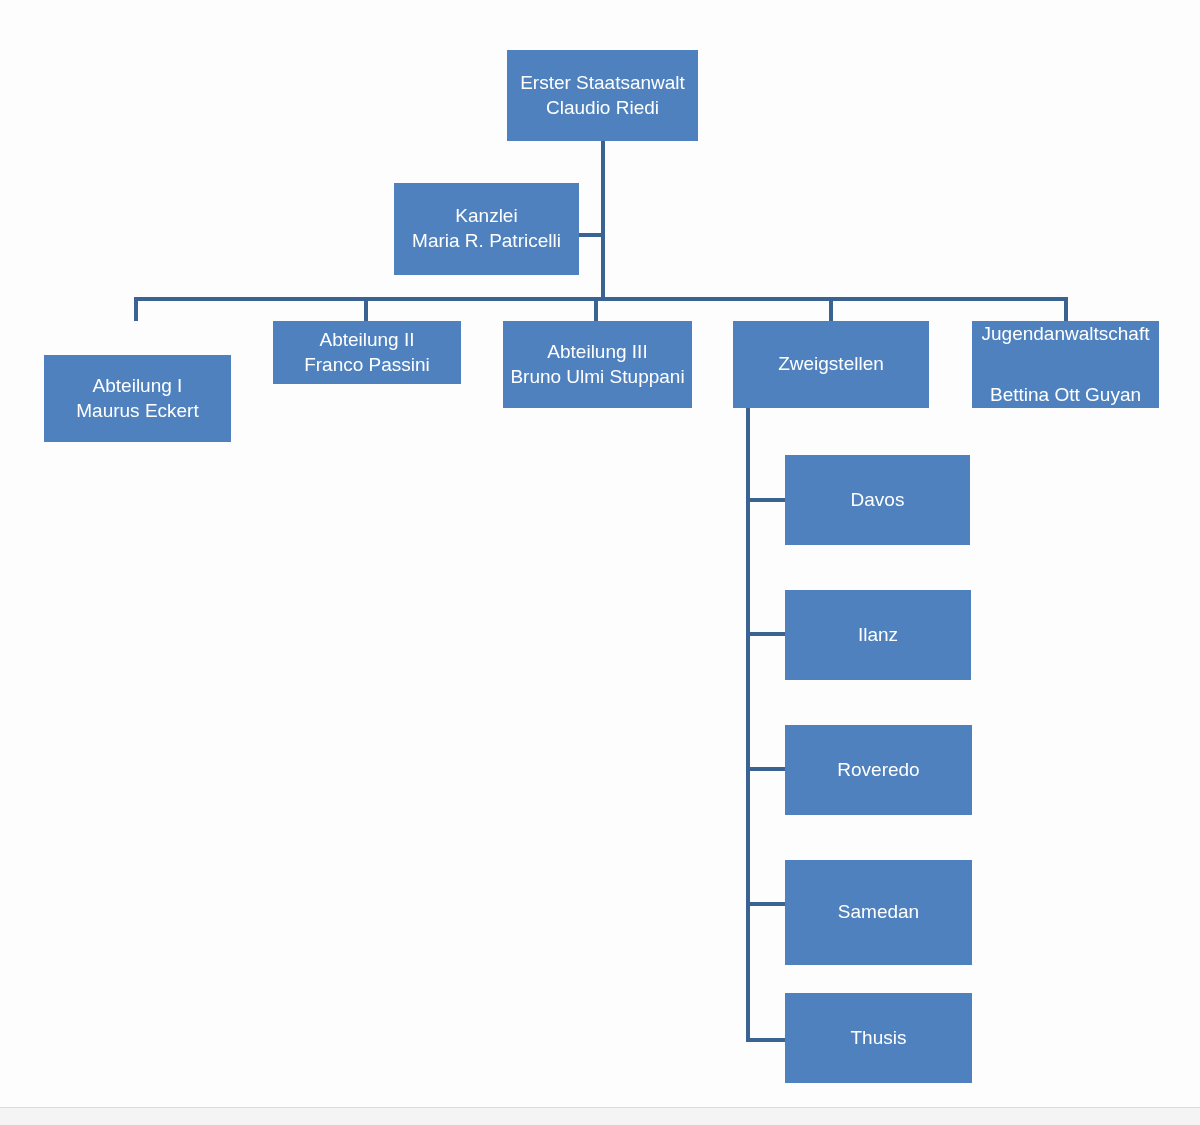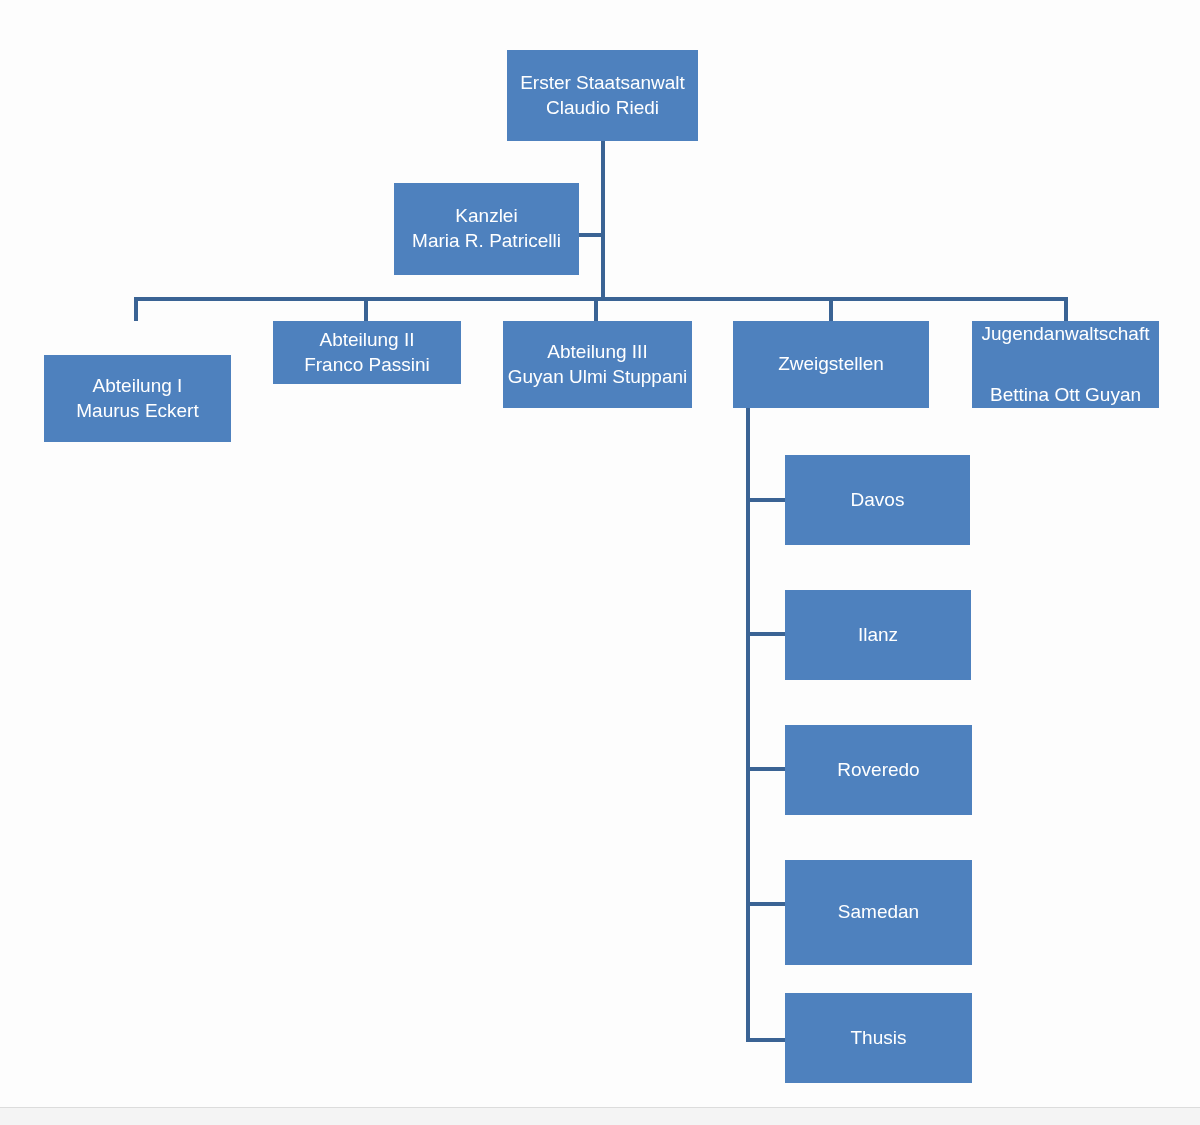--- a/index.html
+++ b/index.html
@@ -94,21 +94,21 @@
     <span class="line2">Maurus Eckert</span>
   </div>
 
   <div class="node" style="left:273px; top:321px; width:188px; height:63px;">
     <span class="line1">Abteilung II</span>
     <span class="line2">Franco Passini</span>
   </div>
 
   <div class="node" style="left:503px; top:321px; width:189px; height:87px;">
     <span class="line1">Abteilung III</span>
-    <span class="line2">Guyan Ulmi Stuppani</span>
+    <span class="line2">Bruno Ulmi Stuppani</span>
   </div>
 
   <div class="node" style="left:733px; top:321px; width:196px; height:87px;">
     <span class="line1">Zweigstellen</span>
   </div>
 
   <div class="node" style="left:972px; top:321px; width:187px; height:87px;gap:36px;">
     <span class="line1">Jugendanwaltschaft</span>
     <span class="line2">Bettina Ott Guyan</span>
   </div>

